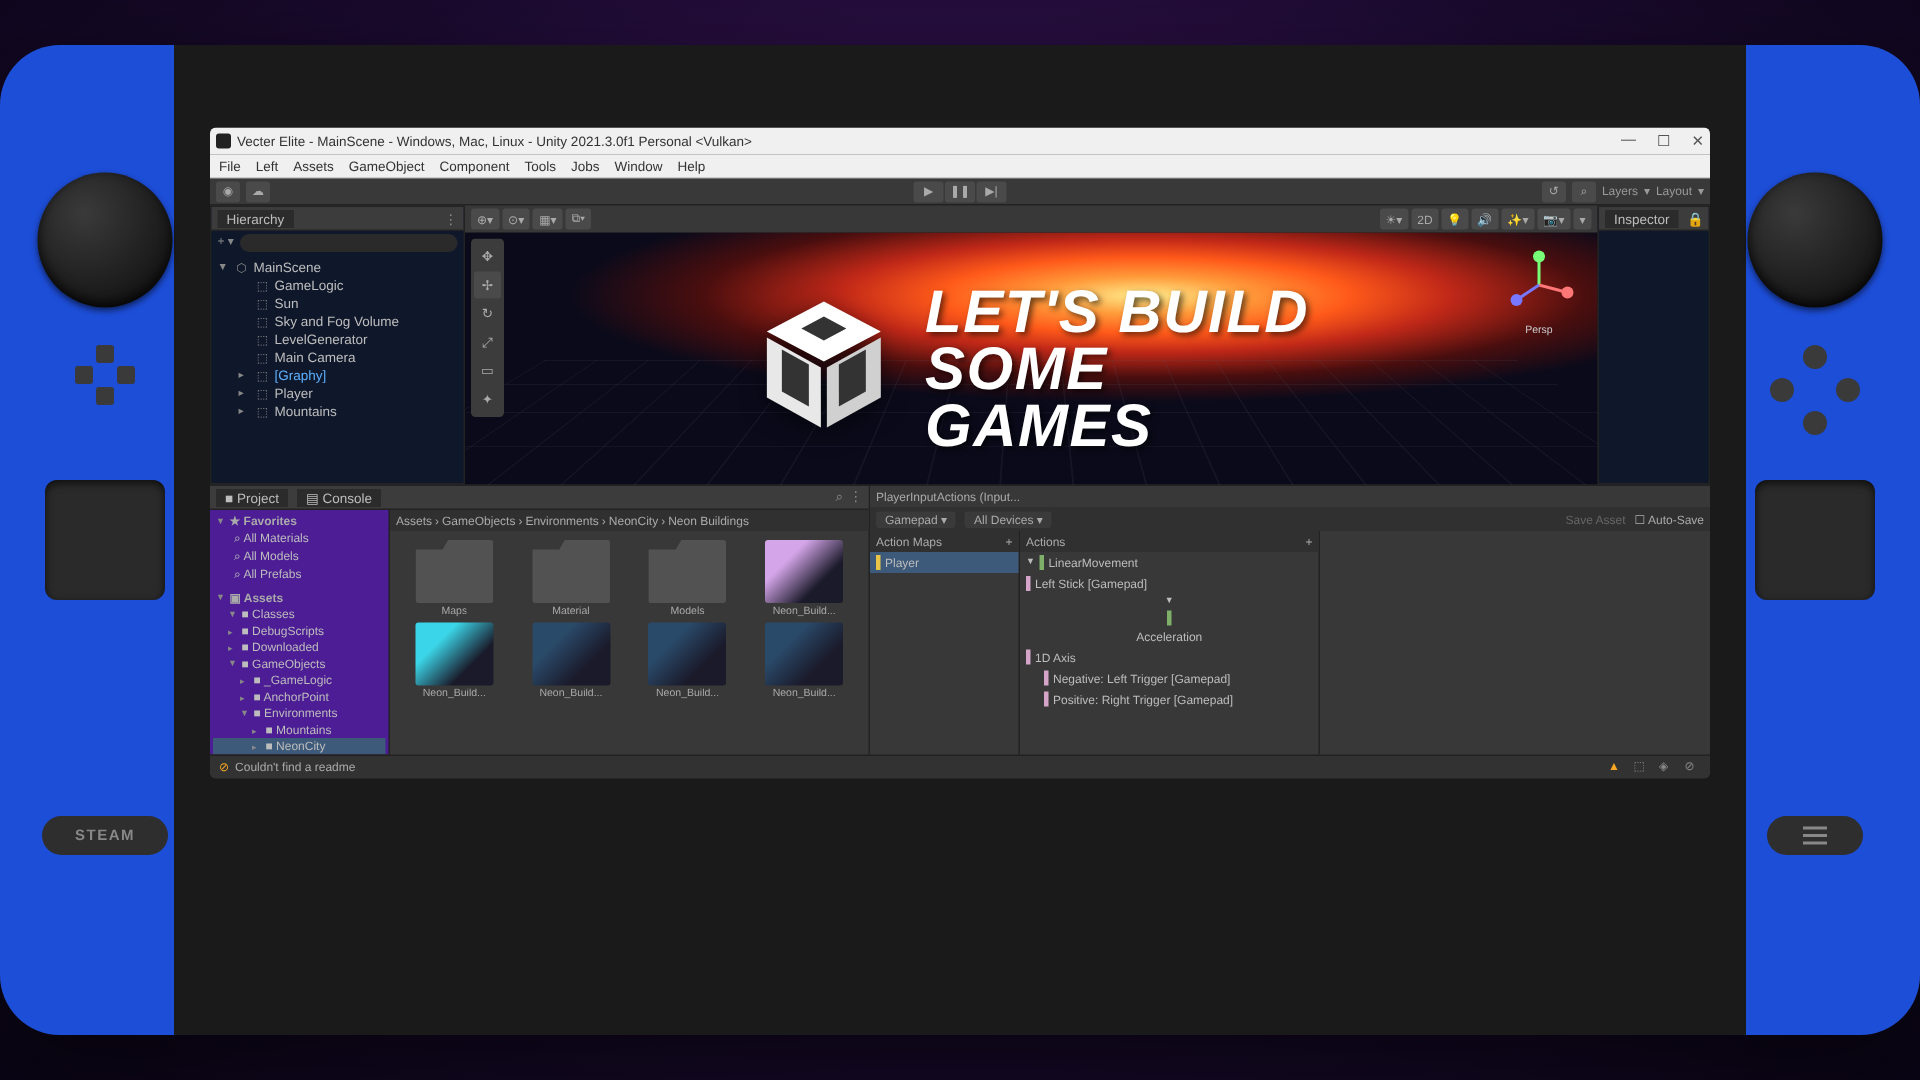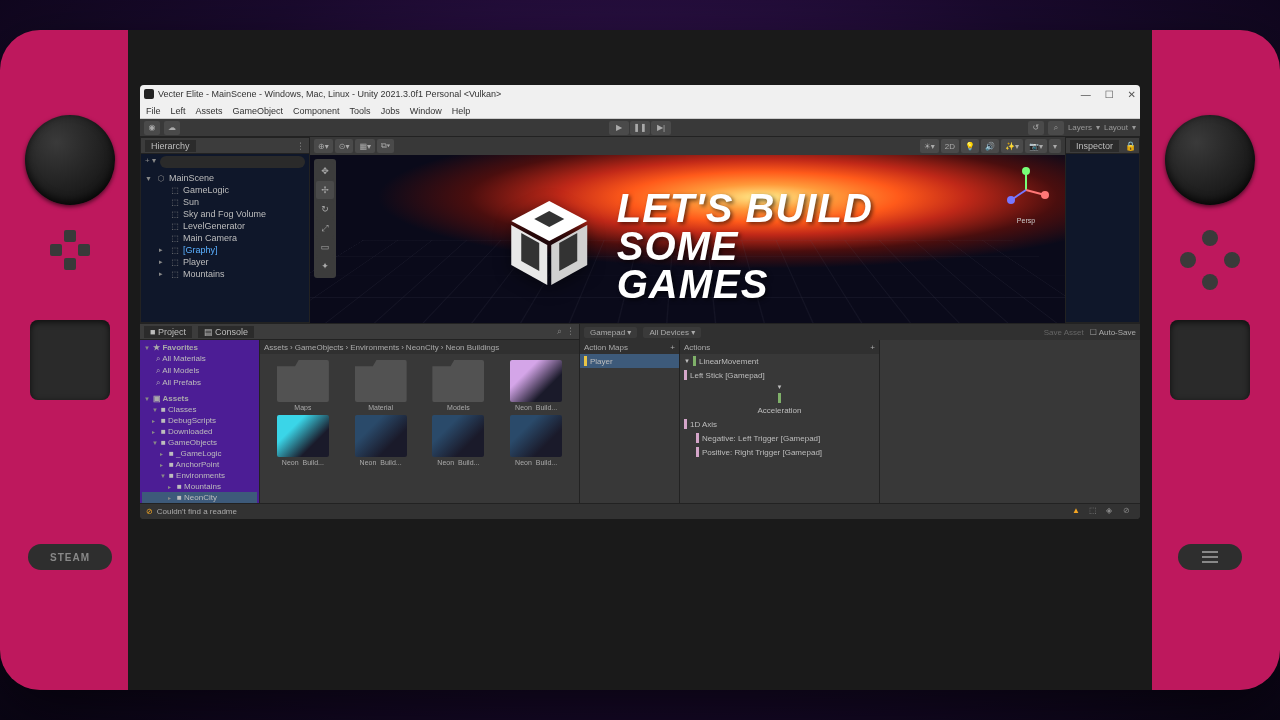--- a/index.html
+++ b/index.html
@@ -1,18 +1,18 @@
 <!DOCTYPE html>
 <html><head>
 <meta charset="utf-8">
 <style>
 *{margin:0;padding:0;box-sizing:border-box;font-family:Arial,sans-serif;user-select:none}
 body{width:1280px;height:720px;overflow:hidden;background:radial-gradient(ellipse at 50% 40%,#4a1a6e 0%,#1a0a2e 60%,#0a0515 100%);position:relative}
 .device{position:absolute;top:30px;left:0;width:1280px;height:660px;background:#1a1a1a;border-radius:40px;box-shadow:0 20px 60px rgba(0,0,0,.6)}
-.grip-l,.grip-r{position:absolute;top:0;width:128px;height:660px;background:#be185d}
+.grip-l,.grip-r{position:absolute;top:0;width:116px;height:660px;background:#1d4ed8}
 .grip-l{left:0;border-radius:40px 0 0 40px}
 .grip-r{right:0;border-radius:0 40px 40px 0}
 .stick{position:absolute;width:90px;height:90px;border-radius:50%;background:radial-gradient(circle at 35% 30%,#3a3a3a,#0a0a0a);box-shadow:inset 0 -3px 8px rgba(0,0,0,.8),0 2px 4px rgba(0,0,0,.6)}
 .stick-l{top:85px;left:25px}
 .stick-r{top:85px;right:25px}
 .trackpad{position:absolute;width:80px;height:80px;border-radius:8px;background:#2a2a2a;box-shadow:inset 0 2px 6px rgba(0,0,0,.7)}
 .tp-l{top:290px;left:30px}
 .tp-r{top:290px;right:30px}
 .steam-btn{position:absolute;bottom:120px;left:28px;width:84px;height:26px;border-radius:13px;background:#2e2e2e;color:#888;font-size:10px;font-weight:bold;display:flex;align-items:center;justify-content:center;letter-spacing:1px}
 .menu-btn{position:absolute;bottom:120px;right:38px;width:64px;height:26px;border-radius:13px;background:#2e2e2e;display:flex;align-items:center;justify-content:center;gap:3px}
@@ -363,20 +363,21 @@
                   </div>
                   <div class="asset">
                     <div class="thumb" style="background: linear-gradient(135deg, rgb(42, 74, 106) 30%, rgb(26, 26, 42) 70%);"></div>
                     <div class="lbl">Neon_Build...</div>
                   </div>
                 </div>
             </div>
           </div>
         </div>
         <div class="input-panel">
+          <div class="ip-head">PlayerInputActions (Input...</div>
           <div class="ip-tools">
             <span class="dd"><span>Gamepad</span> ▾</span>
             <span class="dd"><span>All Devices</span> ▾</span>
             <span style="flex:1"></span>
             <span style="color:#666">Save Asset</span>
             <span>☐ <span>Auto-Save</span></span>
           </div>
           <div class="ip-body">
             <div class="ip-col" style="width:100px">
               <div class="ip-col-head">

